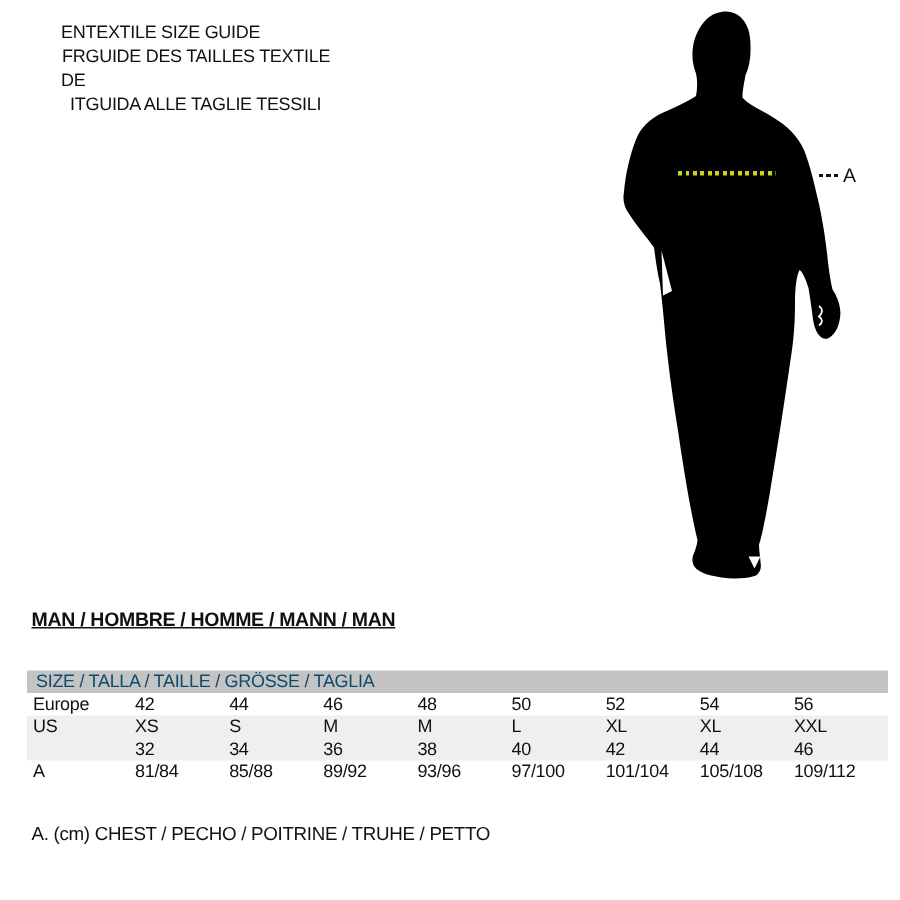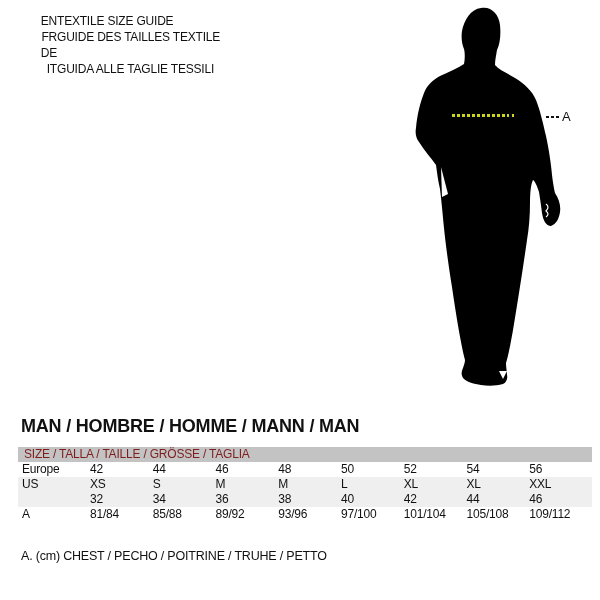--- a/index.html
+++ b/index.html
@@ -14,24 +14,24 @@
 
   .figure-svg{position:absolute;left:395px;top:0;}
   .figure-svg .body{fill:var(--silhouette,#000);}
 
   .dots{position:absolute;left:452px;top:114px;width:65px;height:3px;
         background:repeating-linear-gradient(90deg,var(--dots,#cbd51c) 0 2.5px,transparent 2.5px 5px);}
   .dashes{position:absolute;left:546px;top:116px;width:14px;height:2px;
         background:repeating-linear-gradient(90deg,#111 0 3px,transparent 3px 5px);}
   .a-label{position:absolute;left:562px;top:109px;font-size:13px;letter-spacing:-0.2px;}
 
-  .man-title{position:absolute;left:21px;top:416px;font-size:18px;font-weight:bold;letter-spacing:-0.2px;}
+  .man-title{position:absolute;left:21px;top:405px;font-size:13px;font-weight:bold;letter-spacing:-0.2px;text-decoration:underline;}
 
   .size-table{position:absolute;left:18px;top:447px;width:574px;font-size:12px;letter-spacing:-0.2px;}
-  .t-header{height:15px;line-height:15px;background:var(--header_bg,#c3c3c3);padding-left:6px;color:#7f1d1d;}
+  .t-header{height:15px;line-height:15px;background:var(--header_bg,#c3c3c3);padding-left:6px;color:#0c4a6e;}
   .t-row{display:flex;height:15px;line-height:15px;}
   .t-row.shaded{background:var(--shaded_bg,#efefef);}
   .t-label{width:68px;padding-left:4px;}
   .t-cell{flex:1;}
 
   .footnote{position:absolute;left:21px;top:549px;font-size:12.5px;font-weight:normal;letter-spacing:-0.2px;}
 </style>
 </head>
 <body>
 

